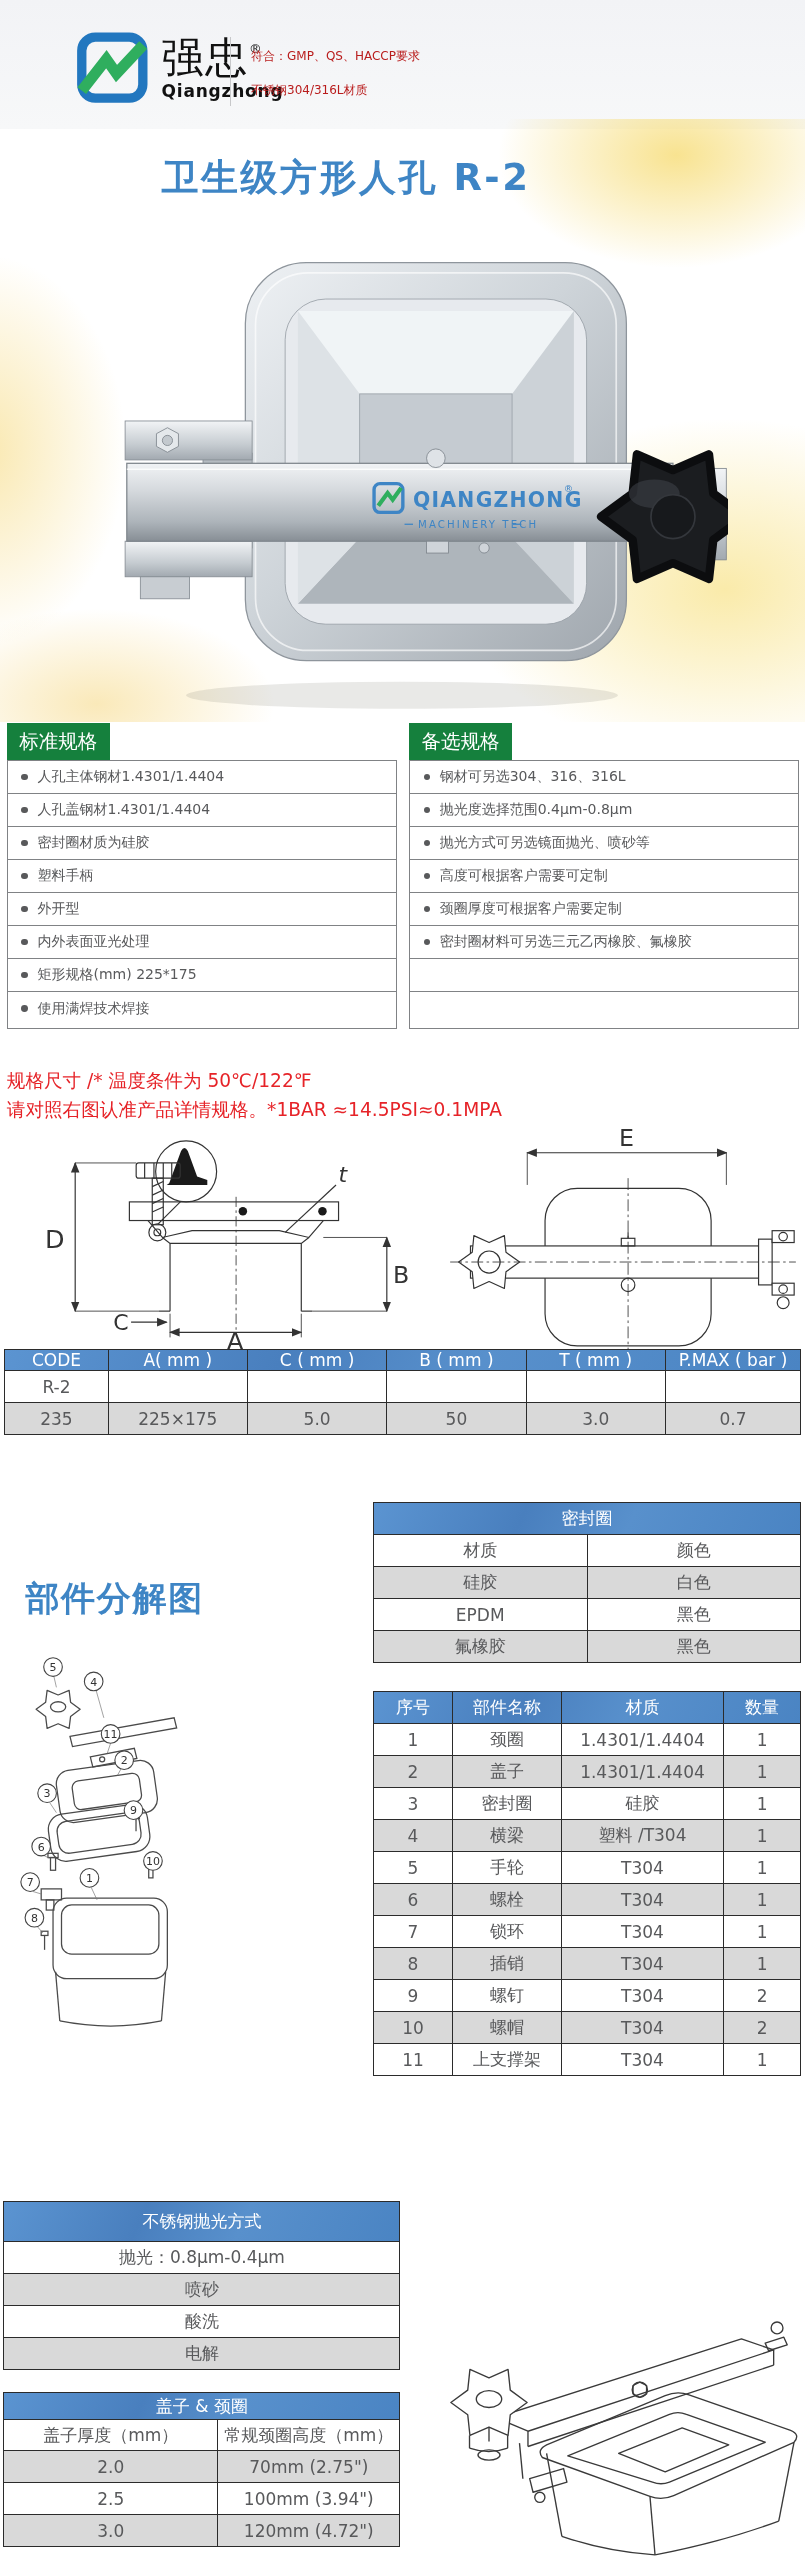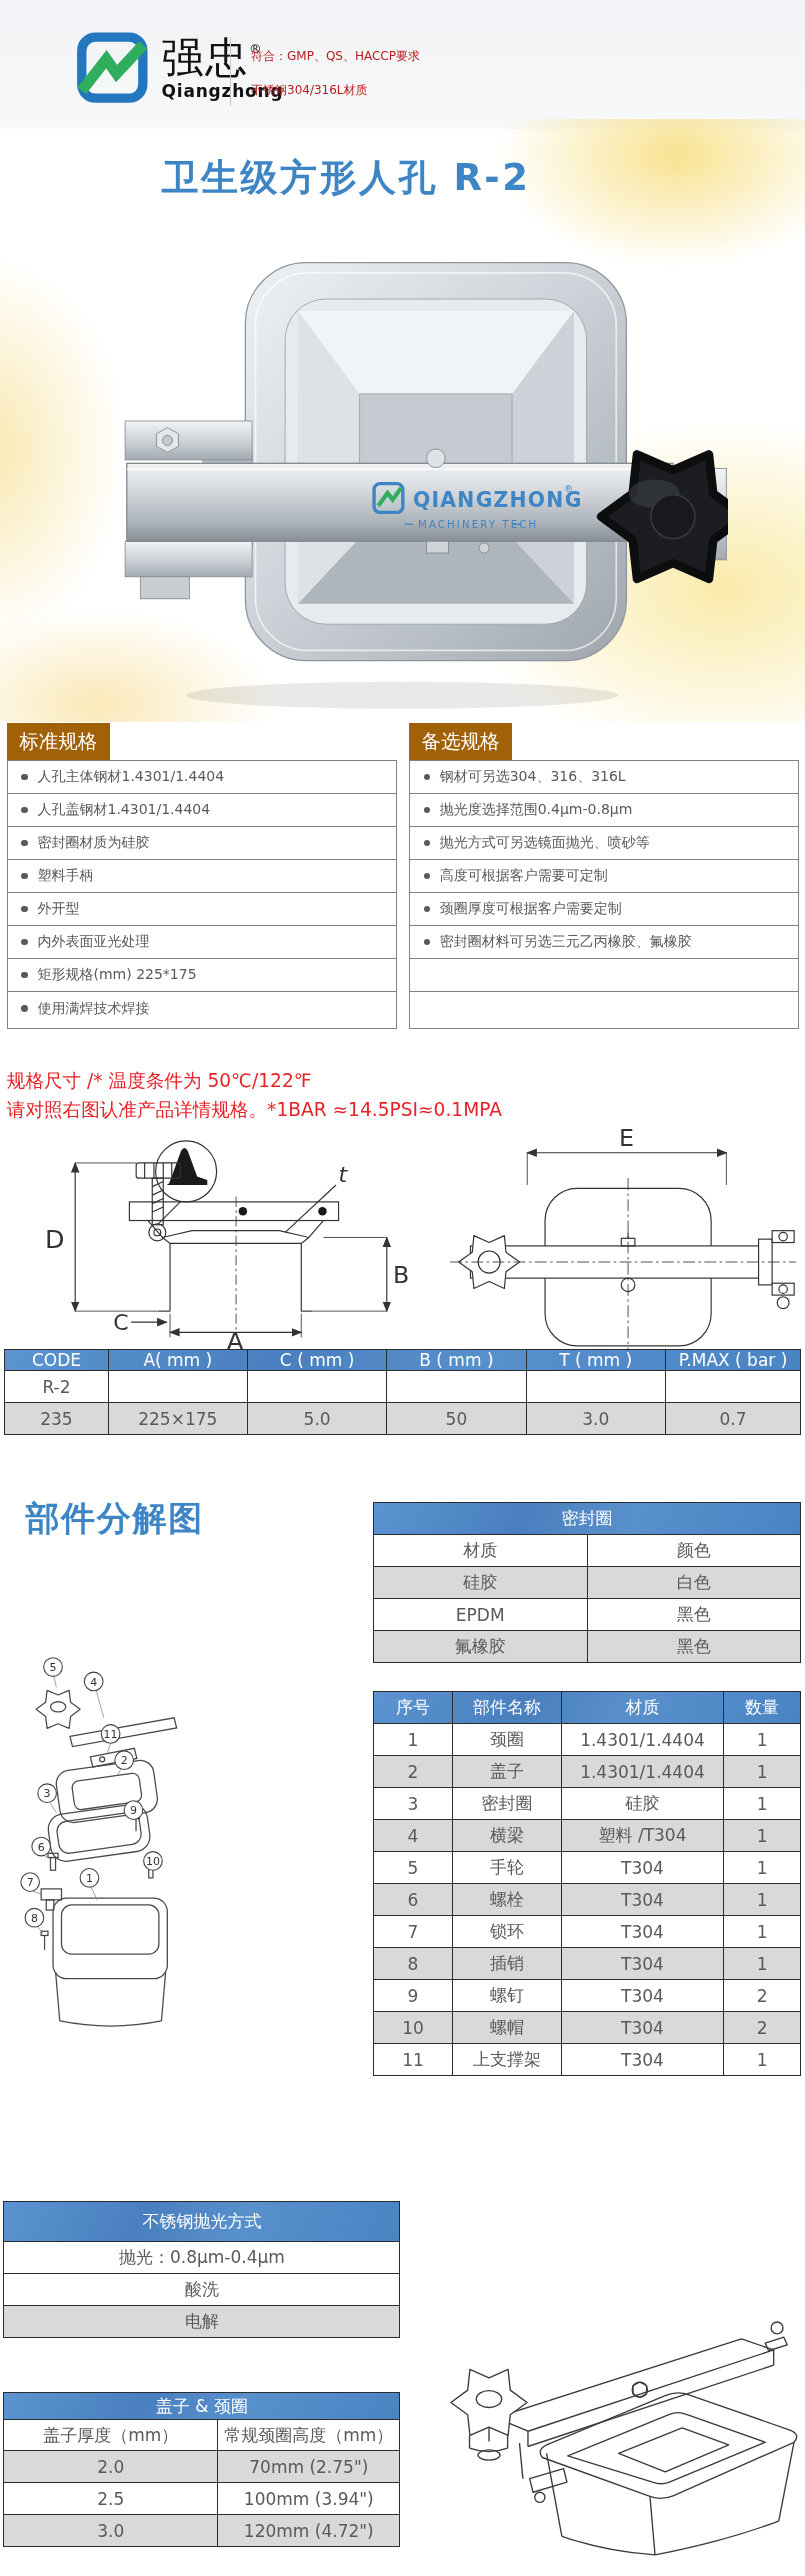--- a/index.html
+++ b/index.html
@@ -23,21 +23,21 @@
   .logo-en{font-size:17px;font-weight:bold;color:#111;letter-spacing:0.8px;margin-top:3.4px}
   .hdr-divider{position:absolute;top:37px;left:230px;width:0.8px;height:69px;background:#c7c8ca}
   .tagline{position:absolute;top:39px;left:251px;font-size:12px;color:#b91c1c;line-height:34px}
 
   .title{position:absolute;top:153px;left:0;width:692px;text-align:center;
     font-size:37px;font-weight:bold;color:#3e85c5;letter-spacing:2.5px}
 
   .hero{position:absolute;top:199px;left:76px;width:652px;height:521px}
 
   .spec-tab{position:absolute;top:723px;width:103px;height:37px;line-height:37px;
-    background:#a16207;color:#fff;font-size:19.5px;text-align:center}
+    background:#15803d;color:#fff;font-size:19.5px;text-align:center}
   .spec-box{position:absolute;top:760px;width:390px;height:269px;border:0.8px solid #808285;background:#fff}
   .spec-row{height:33px;border-bottom:0.8px solid #808285;display:flex;align-items:center;
     padding-left:13.6px;font-size:14px;color:#58595b;white-space:nowrap;overflow:hidden}
   .spec-row:last-child{border-bottom:none}
   .dot{width:6.8px;height:6.8px;border-radius:50%;background:#58595b;margin-right:9.3px;flex:none}
 
   .notice{position:absolute;top:1066px;left:6.8px;font-size:18.6px;color:#e62328;line-height:29px}
 
   .draw{position:absolute}
   .dim-label{font-family:"DejaVu Sans","Liberation Sans",sans-serif}
@@ -46,21 +46,21 @@
   .dtable{position:absolute;background:#fff}
   .dtable td,.dtable th{border:1.7px solid #2b2b2b;text-align:center;font-weight:normal;
     color:#58595b;font-size:17px;white-space:nowrap;overflow:hidden}
   .blue-h{background:linear-gradient(115deg,#5b94d1 0%,#497fbe 35%,#5890cc 60%,#4a84c3 100%);color:#fff !important;font-size:18px}
   .blue-h td,.blue-h th{color:#fff}
   .gray-row{background:#d9d9d9}
   .h33 th{height:20px}
   .r38 td{height:32px}
   .r37 td{height:31px}
 
-  .section-title{position:absolute;top:1496px;left:25.4px;font-size:34px;font-weight:bold;color:#3e85c5;letter-spacing:1.7px}
+  .section-title{position:absolute;top:1576px;left:25.4px;font-size:34px;font-weight:bold;color:#3e85c5;letter-spacing:1.7px}
 </style>
 </head>
 <body>
 
 <div class="page">
 
   <div class="header-strip"></div>
   <div class="glow"></div>
 
   <div class="logo">
@@ -517,20 +517,23 @@
     </table>
 
   <table class="dtable" style="left:3.4px;top:2201px;width:397px">
     <tbody>
         <tr class="blue-h r37">
           <td style="height:40px">不锈钢抛光方式</td>
         </tr>
     <tr class="r38">
           <td>抛光：0.8μm-0.4μm</td>
         </tr>
+    <tr class="r38 gray-row">
+          <td>喷砂</td>
+        </tr>
     <tr class="r38">
           <td>酸洗</td>
         </tr>
     <tr class="r38 gray-row">
           <td>电解</td>
         </tr>
   </tbody>
     </table>
 
   <table class="dtable" style="left:3.4px;top:2392px;width:397px">

